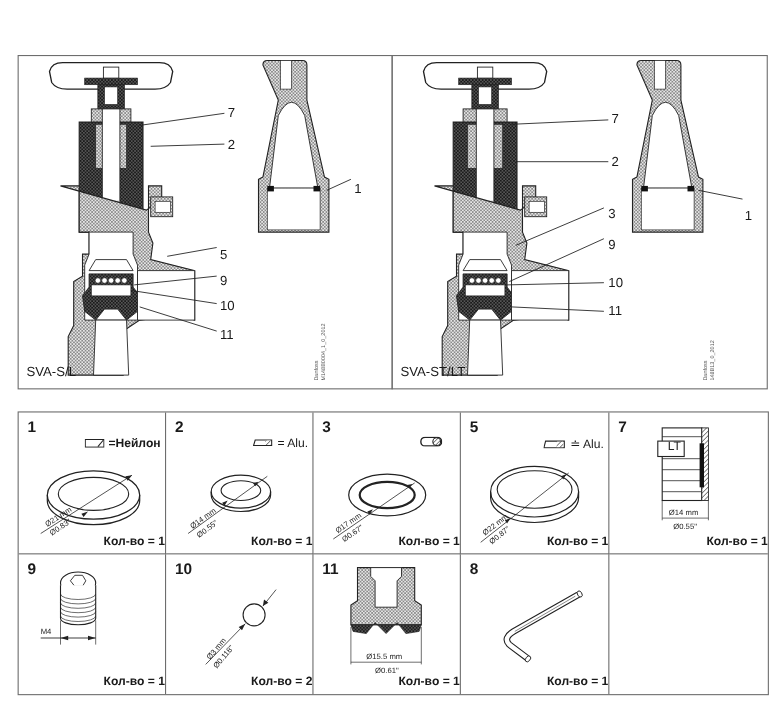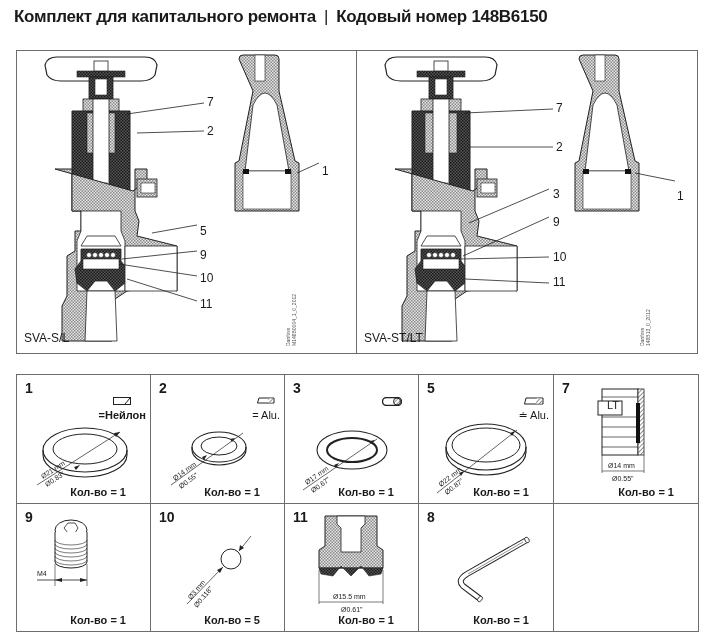--- a/index.html
+++ b/index.html
@@ -12,33 +12,30 @@
   .figpanel svg { position: absolute; left: 0; top: 0; }
   .figlabel { position: absolute; left: 7px; bottom: 8px; font-size: 12px; }
   .credit { position: absolute; font-size: 5px; color: #555; transform: rotate(-90deg); transform-origin: left top; white-space: nowrap; line-height: 6px; }
   .callout { position: absolute; font-size: 12px; }
 
   .grid { position: absolute; left: 16px; top: 374px; width: 683px; height: 258px; border: 1px solid #6d6d6d; box-sizing: border-box; display: grid; grid-template-columns: 134px 134px 134px 135px 144px; grid-template-rows: 129px 127px; }
   .cell { position: relative; border-right: 1px solid #6d6d6d; border-bottom: 1px solid #6d6d6d; box-sizing: border-box; }
   .cell.last-col { border-right: none; }
   .cell.last-row { border-bottom: none; }
   .cell .num { position: absolute; left: 8px; top: 5px; font-size: 14px; font-weight: bold; }
-  .cell .qty { position: absolute; right: 24px; bottom: 5px; font-size: 11px; font-weight: bold; }
-  .cell .mat { position: absolute; right: 4px; top: 22px; font-size: 11px; display: flex; align-items: center; gap: 4px; flex-direction: column; }
+  .cell .qty { position: absolute; right: 0; bottom: 5px; font-size: 11px; font-weight: bold; }
+  .cell .mat { position: absolute; right: 4px; top: 22px; font-size: 11px; display: flex; align-items: center; gap: 4px; }
   .cell .mat.bold { font-weight: bold; }
   .cell svg { position: absolute; left: 0; top: 0; }
   .dimtxt { font-family: "Liberation Sans", sans-serif; font-size: 7px; fill: #222; }
 </style>
 </head>
 <body>
 
 <div class="title">
-  <div>
-    <span>Комплект для капитального ремонта</span><span class="sep">|</span><span>Кодовый номер 148B6150</span>
-  </div>
 </div>
 
 <svg width="0" height="0" style="position:absolute">
   <defs>
     <pattern id="lightHatch" width="3" height="3" patternUnits="userSpaceOnUse">
       <rect width="3" height="3" fill="#e6e6e6"></rect>
       <rect width="1.5" height="1.5" fill="#8a8a8a"></rect>
       <rect x="1.5" y="1.5" width="1.5" height="1.5" fill="#8a8a8a"></rect>
     </pattern>
     <pattern id="darkHatch" width="3" height="3" patternUnits="userSpaceOnUse">
@@ -337,21 +334,21 @@
     <span class="num">10</span>
     <svg width="134" height="127">
       <circle cx="80" cy="55" r="10" fill="#fff" stroke="#222" stroke-width="1"></circle>
       <line x1="100" y1="32" x2="88" y2="47" stroke="#222" stroke-width="0.7"></line>
       <polygon points="88,47 89,41 93,44" fill="#222"></polygon>
       <line x1="72" y1="63" x2="36" y2="100" stroke="#222" stroke-width="0.7"></line>
       <polygon points="72,63 66,66 69,69" fill="#222"></polygon>
       <text class="dimtxt" transform="translate(40,96) rotate(-50)">Ø3 mm</text>
       <text class="dimtxt" transform="translate(46,104) rotate(-50)">Ø0.118"</text>
     </svg>
-    <span class="qty">Кол-во = 5</span>
+    <span class="qty">Кол-во = 2</span>
   </div>
 
   <div class="cell last-row">
     <span class="num">11</span>
     <svg width="134" height="127">
       <path d="M40 12 L92 12 L92 42 L98 46 L98 64 L34 64 L34 46 L40 42 Z" fill="url(#lightHatch)" stroke="#222" stroke-width="1"></path>
       <path d="M52 12 L80 12 L80 20 L76 24 L76 48 L56 48 L56 24 L52 20 Z" fill="#fff" stroke="#222" stroke-width="0.8"></path>
       <path d="M34 64 L98 64 L96 70 L84 72 L76 62 L66 72 L56 62 L48 72 L36 70 Z" fill="url(#darkHatch)" stroke="#222" stroke-width="0.6"></path>
       <line x1="34" y1="66" x2="34" y2="100" stroke="#222" stroke-width="0.6"></line>
       <line x1="98" y1="66" x2="98" y2="100" stroke="#222" stroke-width="0.6"></line>

